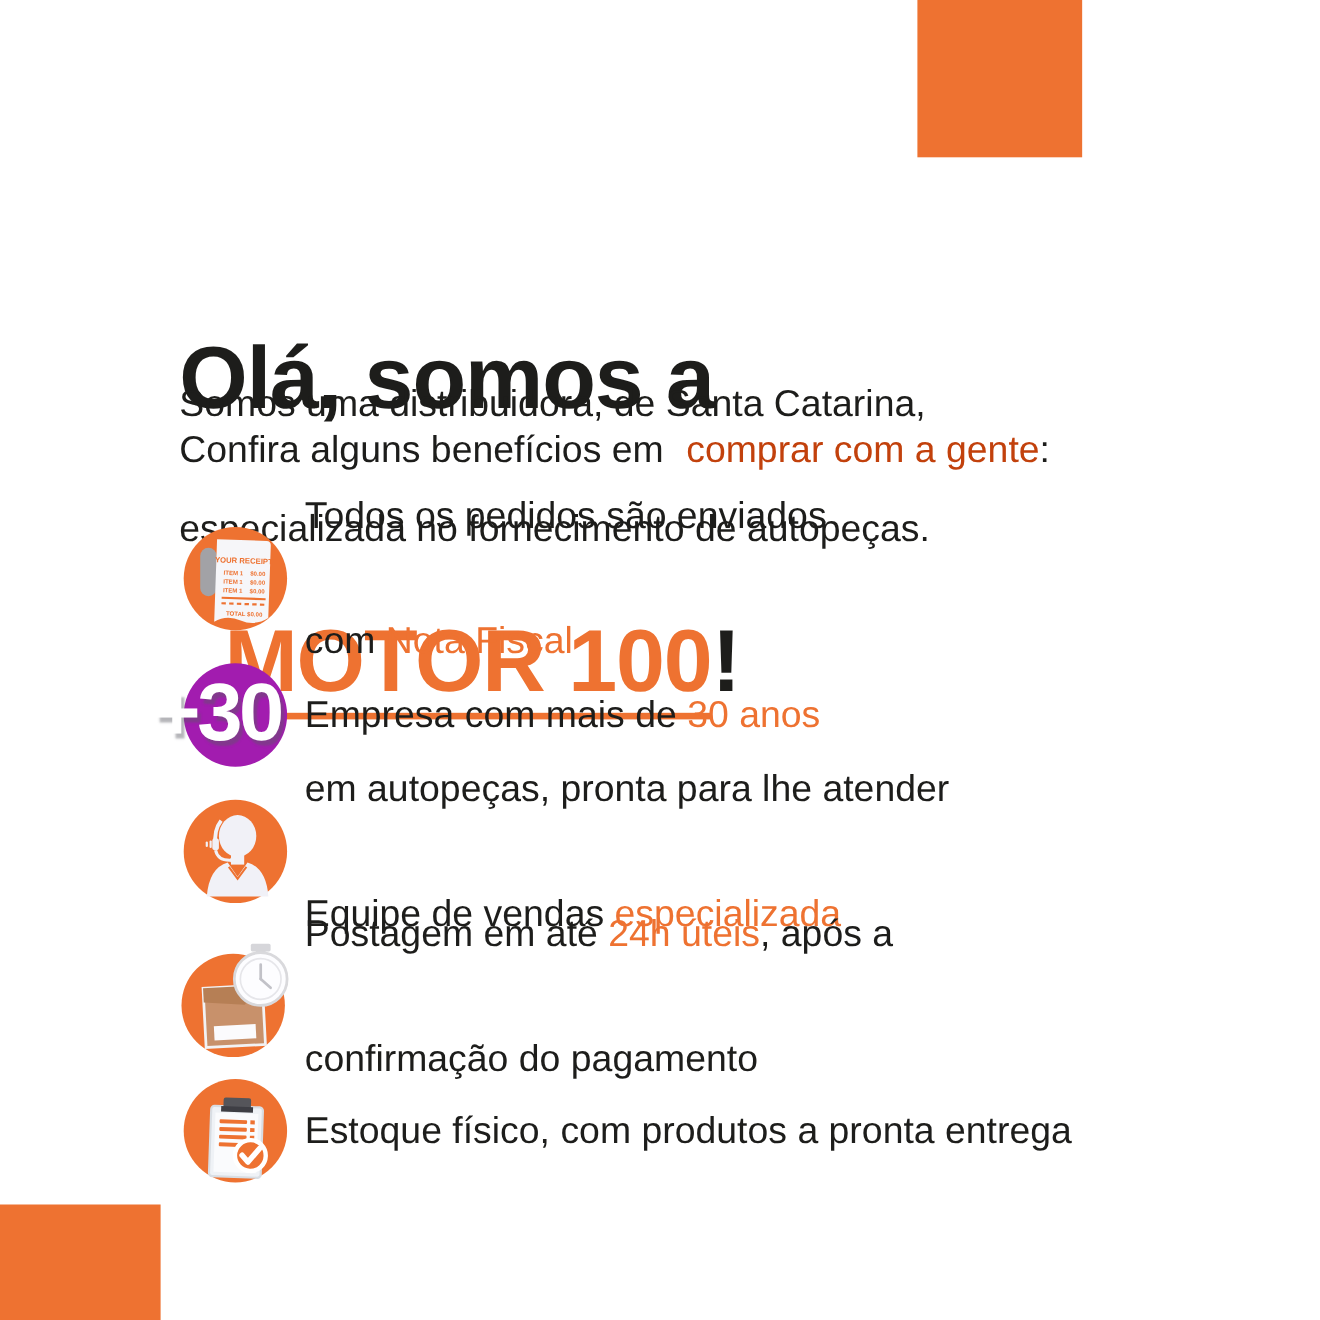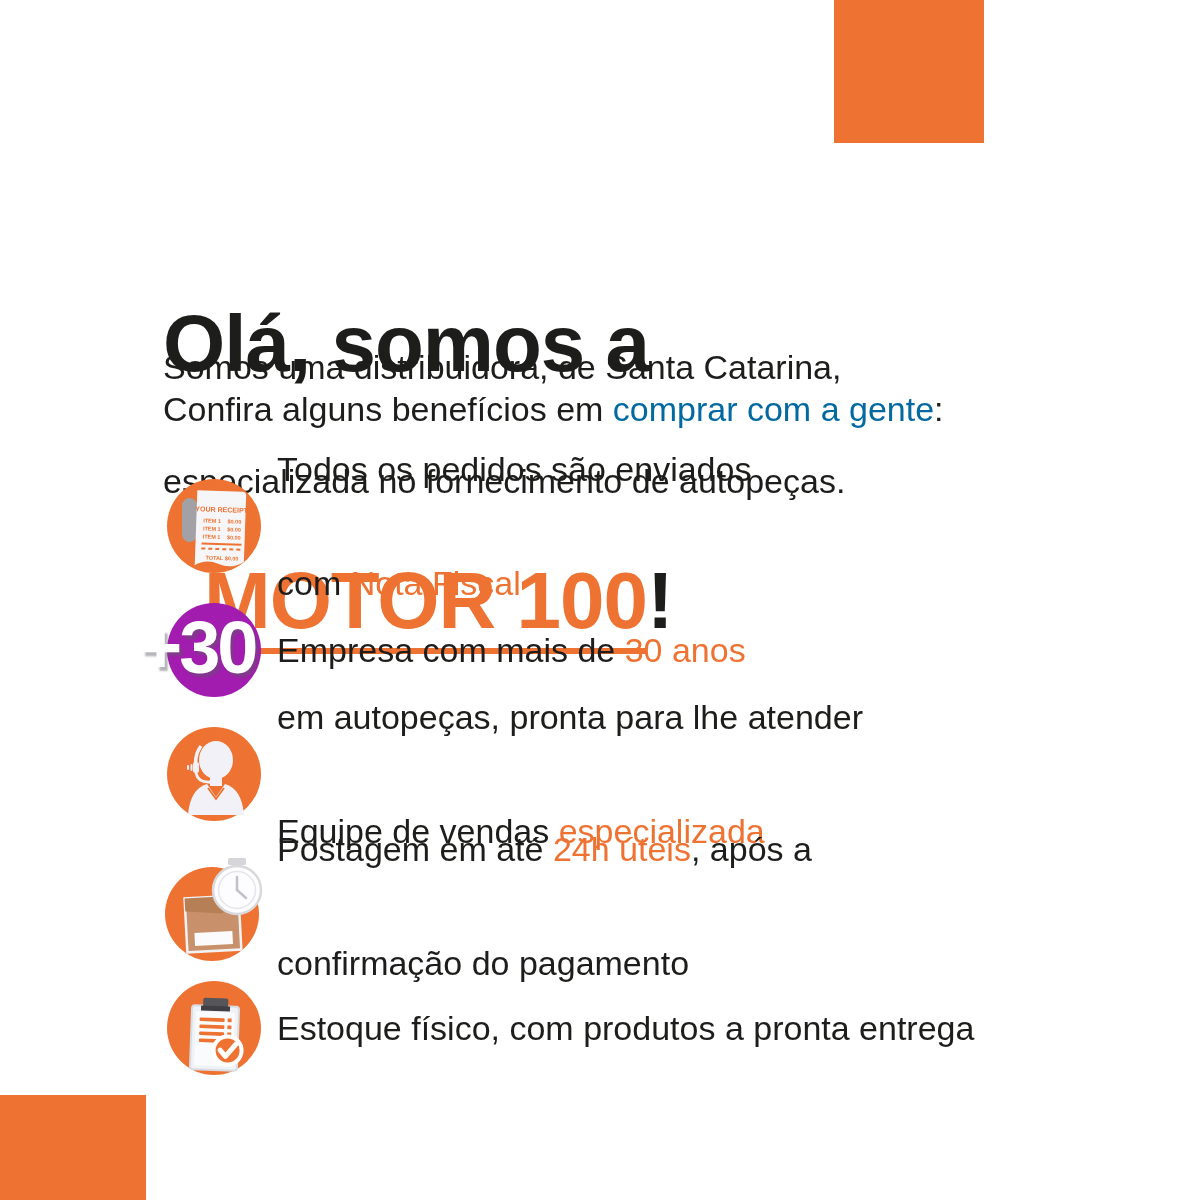--- a/index.html
+++ b/index.html
@@ -32,21 +32,21 @@
   .bang { color:#1d1d1b; }
 
   .intro {
     position:absolute; left:163px; top:272px;
     font-size:34px; line-height:38px; white-space:pre-wrap;
   }
   .confira {
     position:absolute; left:163px; top:390px;
     font-size:34px; line-height:38px; white-space:pre-wrap;
   }
-  .hl { color:#0369a1; }
+  .hl { color:#c2410c;margin-left:11px; }
 
   .row {
     position:absolute; left:167px;
     display:flex; align-items:center; height:112px;
   }
   .row-1 { top:470px; }
   .row-2 { top:594px; }
   .row-3 { top:718px; }
   .row-4 { top:850px; }
   .row-5 { top:972px; }

